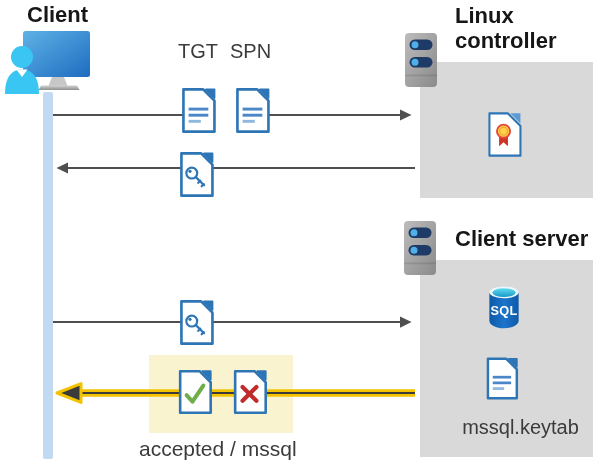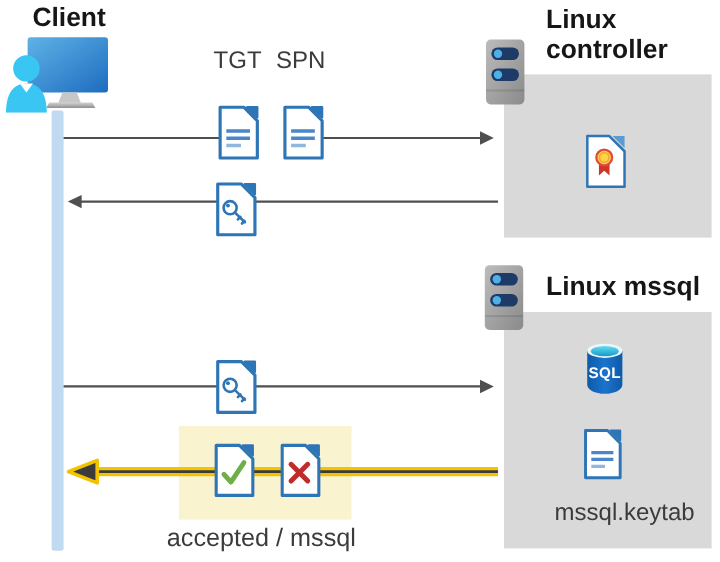--- a/index.html
+++ b/index.html
@@ -191,20 +191,20 @@
   <svg class="icon" style="left:231px;top:368px" width="37" height="48" viewBox="0 0 40 50">
     <use href="#doc-base"></use>
       <g class="xg">
         <path d="M12.5 19.5 L27.5 34.5"></path>
         <path d="M27.5 19.5 L12.5 34.5"></path>
       </g>
   </svg>
 
   <div class="title" style="left:27px;top:2px">Client</div>
   <div class="title" style="left:455px;top:3px;width:125px;line-height:25px">Linux controller</div>
-  <div class="title" style="left:455px;top:226px;white-space:nowrap">Linux mssql</div>
+  <div class="title" style="left:455px;top:226px;white-space:nowrap">Client server</div>
 
   <div class="lbl" style="left:176px;top:40px;width:44px;text-align:center">TGT</div>
   <div class="lbl" style="left:230px;top:40px;width:44px;text-align:left">SPN</div>
   <div class="lbl" style="left:420px;top:416px;width:201px;text-align:center">mssql.keytab</div>
   <div class="lbl" style="left:139px;top:437px;white-space:nowrap;font-size:21px">accepted / mssql</div>
 
 </div>
 
 </body></html>

